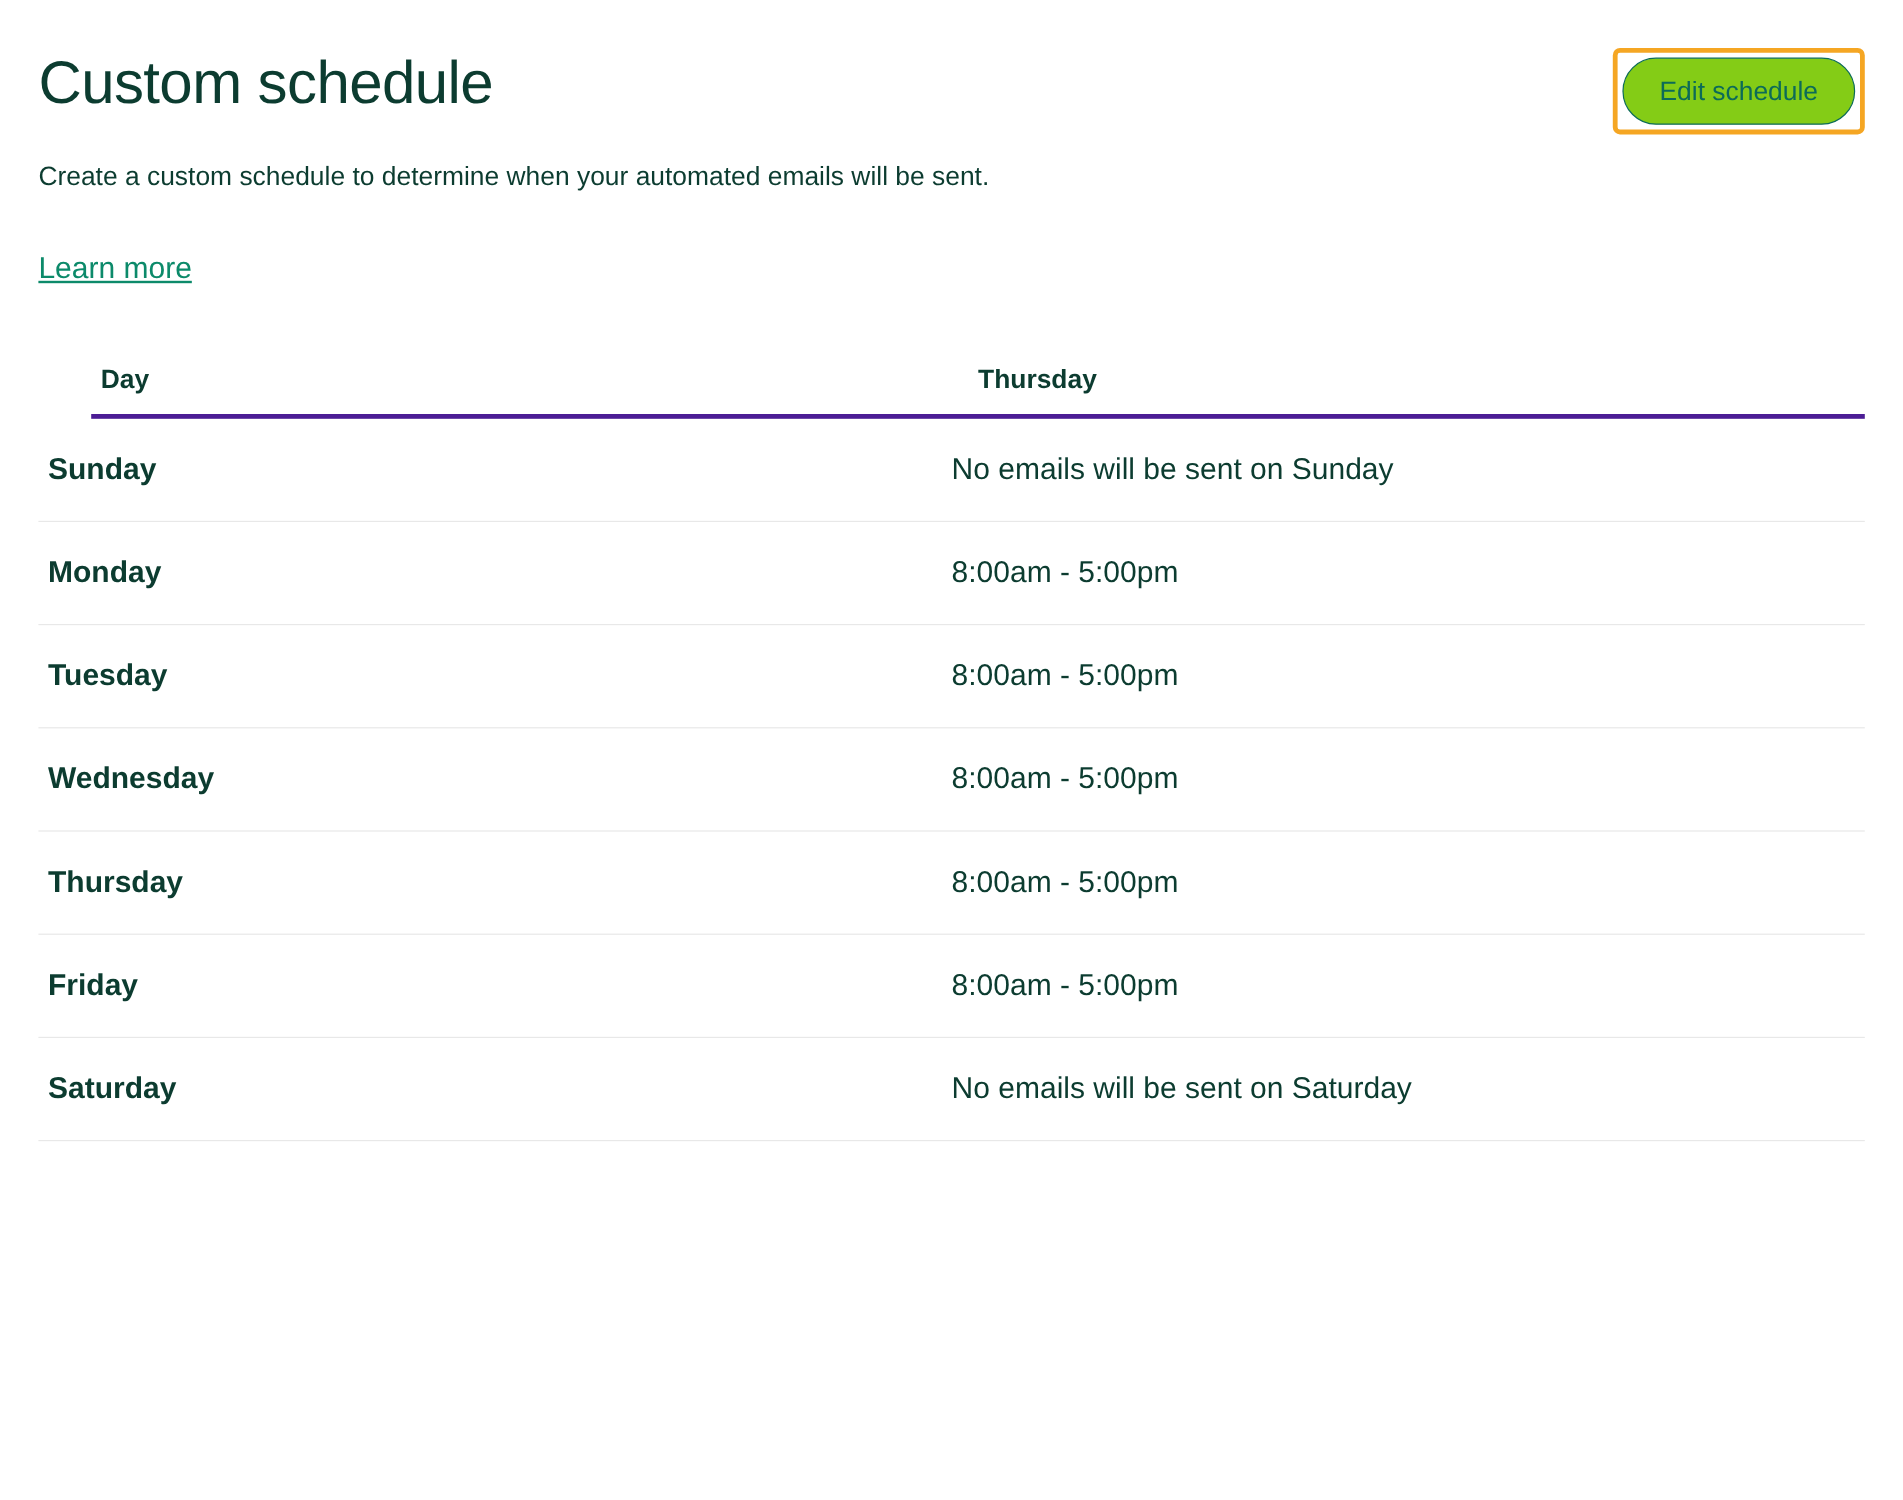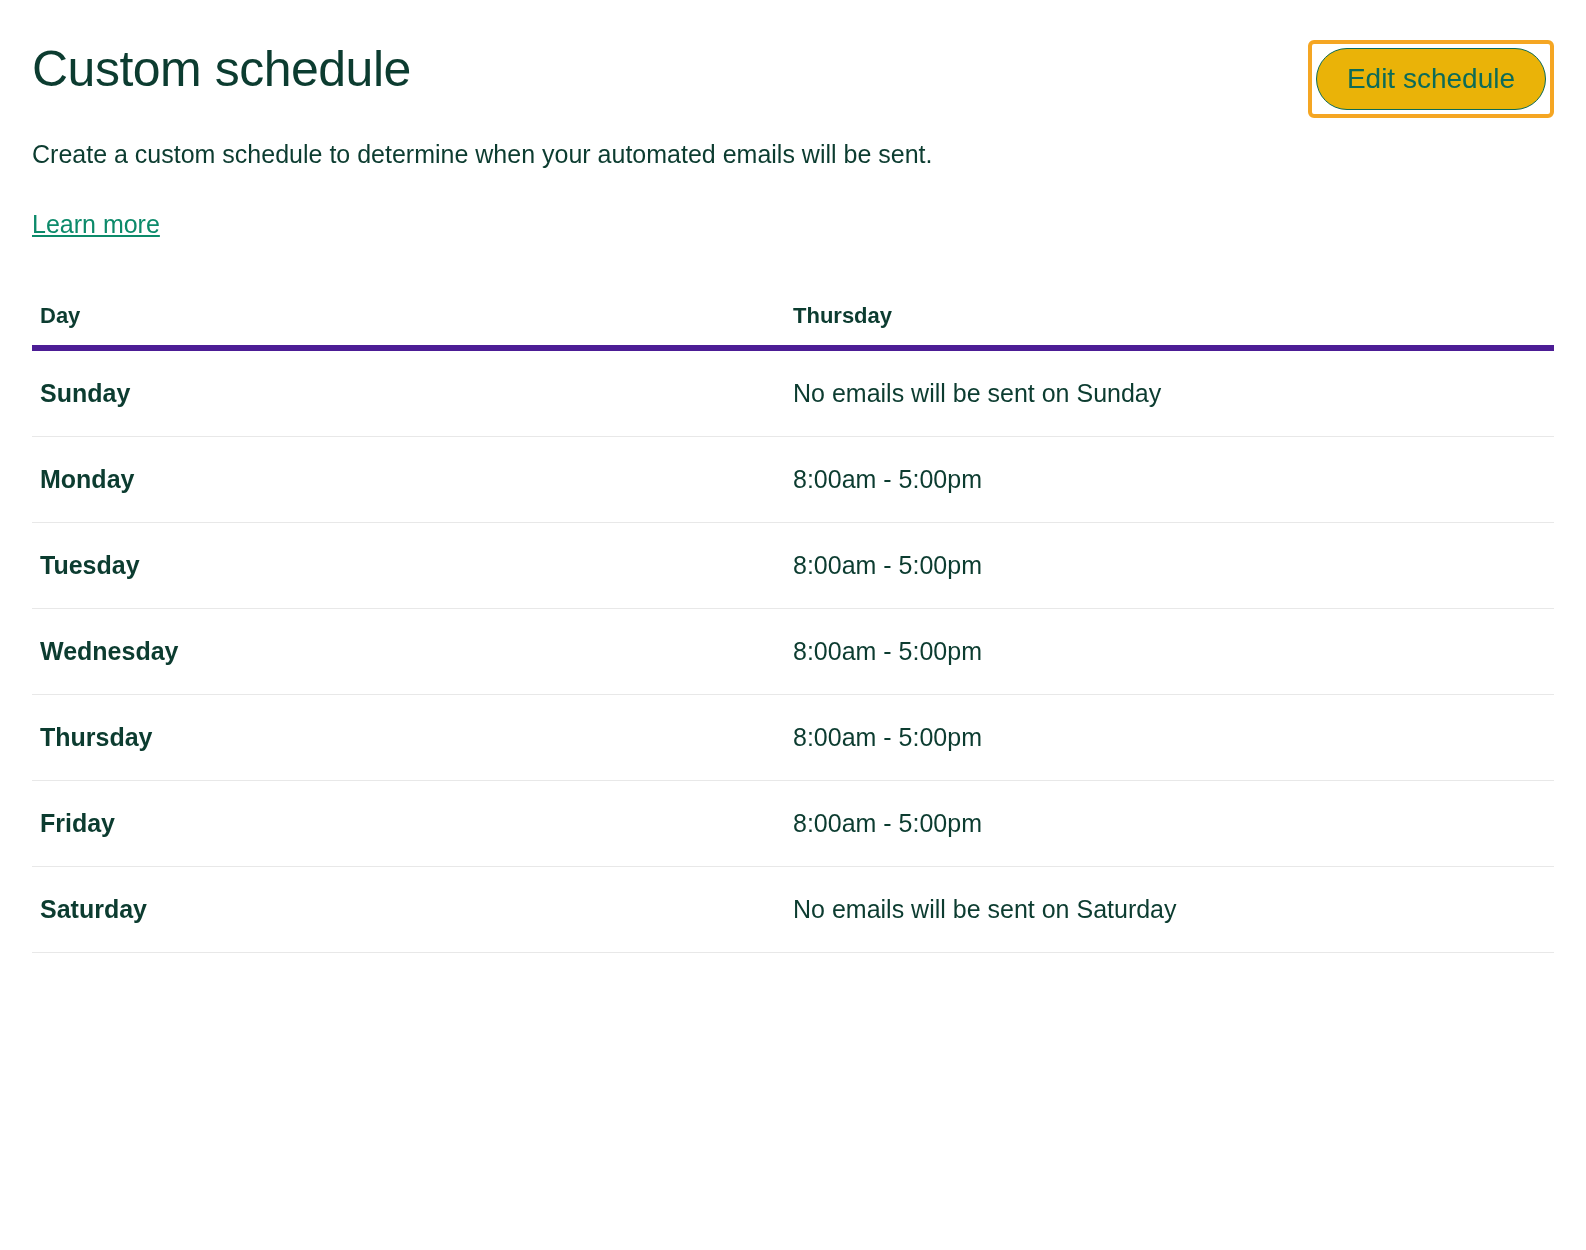--- a/index.html
+++ b/index.html
@@ -25,53 +25,54 @@
       color: #0c3c30;
       letter-spacing: -0.5px;
     }
     .edit-wrapper {
       border: 4px solid #f5a623;
       border-radius: 6px;
       padding: 4px;
       display: inline-block;
     }
     .edit-button {
-      background: #eab308;
+      background: #84cc16;
       border: 1.5px solid #0c6b58;
       color: #0c6b58;
-      font-size: 28px;
+      font-size: 22px;
       font-weight: 500;
       padding: 14px 30px;
       border-radius: 999px;
       cursor: pointer;
       font-family: inherit;
     }
     .description {
-      font-size: 25px;
+      font-size: 22px;
       color: #0c3c30;
       line-height: 1.5;
-      margin-bottom: 4px;
+      margin-bottom: 15px;
     }
     .learn-more {
       font-size: 25px;
       color: #0c8a6a;
       text-decoration: underline;
       cursor: pointer;
       display: inline-block;
       margin-bottom: 48px;
       margin-top: 32px;
     }
     .schedule-table {
       width: 100%;
       border-collapse: collapse;
     }
     .table-header {
       display: flex;
       padding: 16px 8px;
-      border-bottom: 6px solid #4c1d95;
+      border-bottom: 4px solid #4c1d95;
+      margin-left: 44px;
     }
     .table-header .col-day,
     .table-header .col-schedule {
       font-size: 22px;
       font-weight: 700;
       color: #0c3c30;
     }
     .col-day {
       width: 50%;
     }

